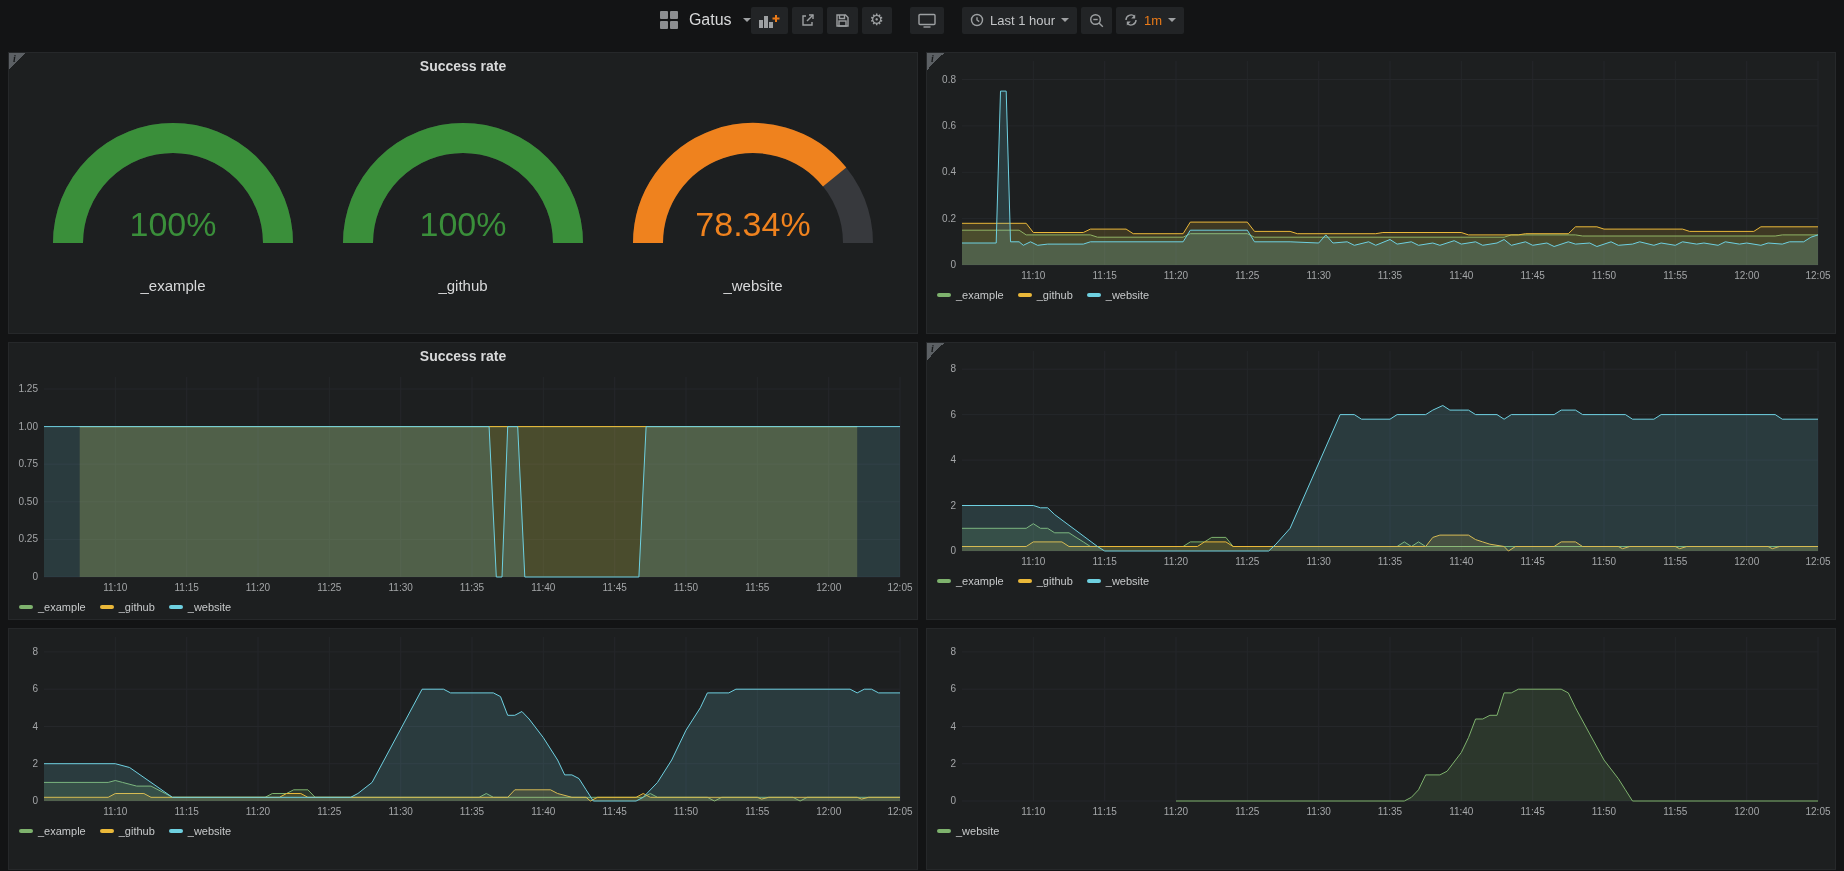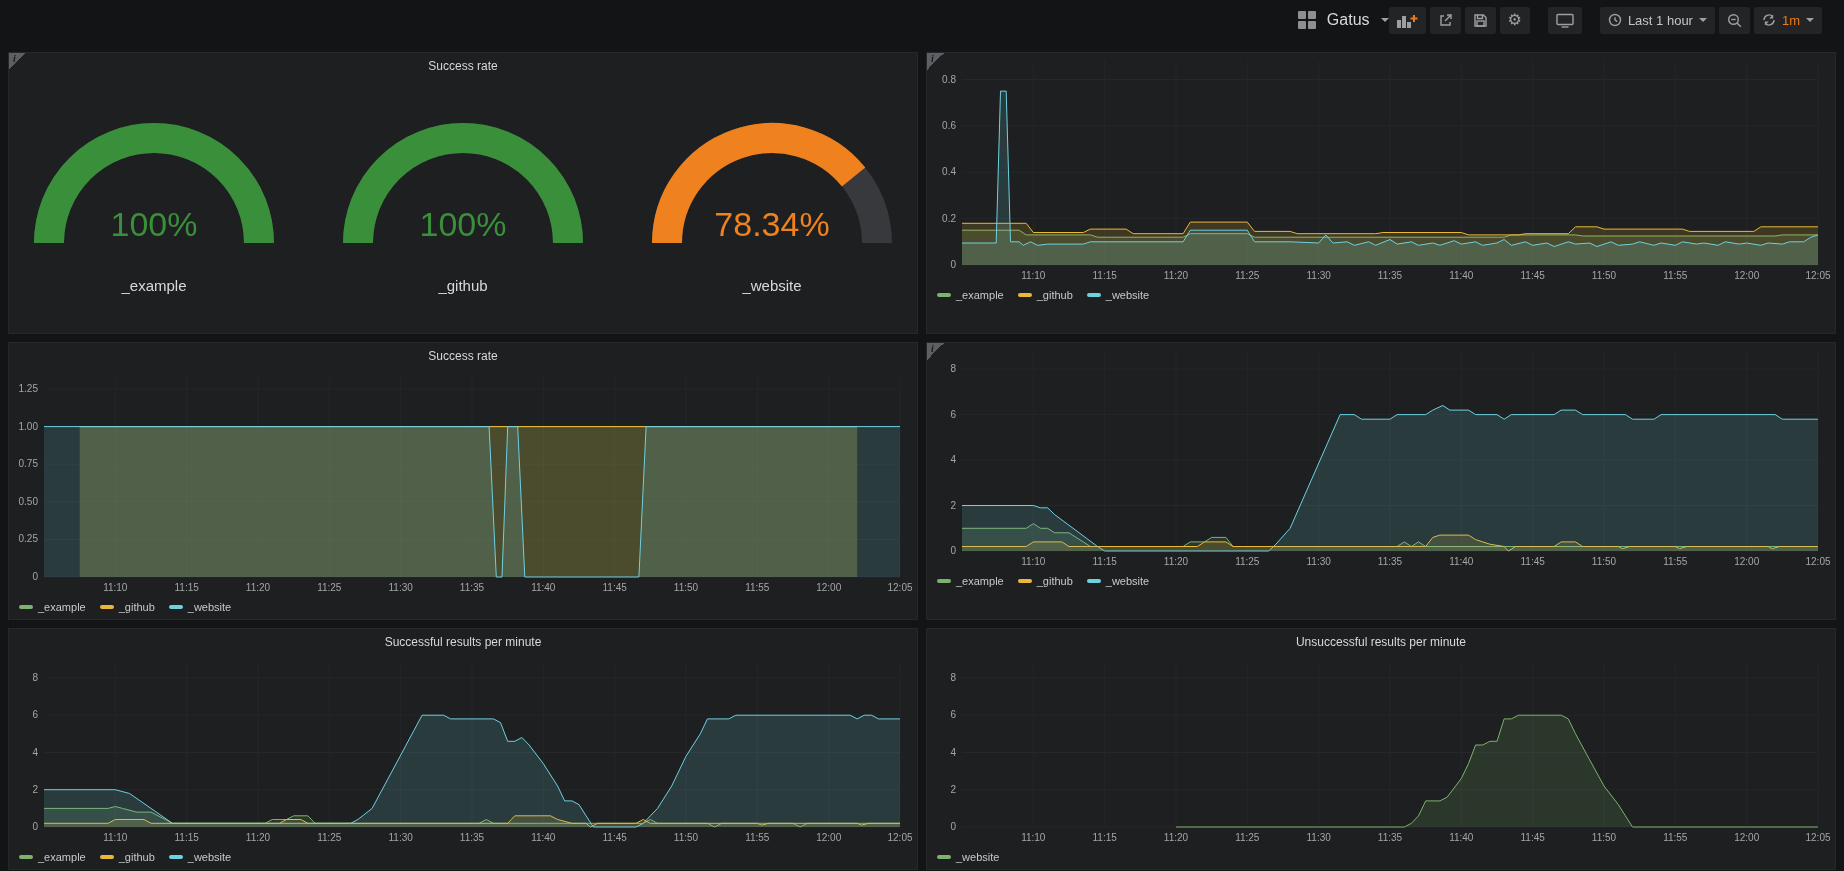--- a/index.html
+++ b/index.html
@@ -1,51 +1,51 @@
 <!DOCTYPE html>
 <html><head>
 <meta charset="utf-8">
 <style>
   html,body{margin:0;padding:0}
   body{width:1844px;height:871px;background:#131415;overflow:hidden;
        font-family:"Liberation Sans",sans-serif;position:relative}
   
-  .navbar{height:40px;display:flex;align-items:center;justify-content:flex-end;padding:0 22px}
+  .navbar{height:40px;display:flex;align-items:center;justify-content:center;padding:0 22px}
   .nav-left{display:flex;align-items:center;gap:11px;cursor:pointer}
   .grid-icon{display:grid;grid-template-columns:8px 8px;grid-template-rows:8px 8px;gap:2px}
   .grid-icon span{background:#8d8f91;border-radius:1px}
   .nav-title{color:#d8d9da;font-size:16px}
   .caret{width:0;height:0;border-left:4px solid transparent;border-right:4px solid transparent;
          border-top:4px solid #9ea0a2;display:inline-block}
   .nav-right{display:flex;align-items:center;gap:4px}
   .navbtn{height:27px;min-width:30px;background:#222426;border:none;border-radius:2px;
           display:flex;align-items:center;justify-content:center;gap:6px;color:#c3c5c7;
           font-size:13px;padding:0 8px;cursor:pointer;font-family:"Liberation Sans",sans-serif}
   .navbtn svg{display:block;stroke:#9da0a2;fill:none;stroke-width:1.4}
   .gear-glyph{font-size:16px;color:#9da0a2;line-height:1}
   .refresh-label{color:#eb7b18;font-weight:400}
   .nav-sep{width:10px}
   
   .dash{display:grid;grid-template-columns:910px 910px;grid-template-rows:282px 278px 242px;
         gap:8px;padding:12px 8px 0}
   .panel{background:#1d1f20;border:1px solid #26282a;position:relative;display:flex;
          flex-direction:column;box-sizing:border-box;overflow:hidden}
   .phead{flex:0 0 26px;display:flex;align-items:center;justify-content:center}
-  .ptitle{color:#d8d9da;font-size:12px;font-weight:400;cursor:pointer}
+  .ptitle{color:#d8d9da;font-size:14px;font-weight:700;cursor:pointer}
   .corner{position:absolute;top:0;left:0;width:17px;height:17px;
           background:linear-gradient(135deg,#5c6064 50%,transparent 50%);cursor:pointer}
   .corner i{position:absolute;top:0;left:4px;font-size:10px;font-weight:700;color:#17191a;
             font-family:"Liberation Serif",serif}
   svg.chart{display:block;margin:0 1px}
   svg.chart text{font-family:"Liberation Sans",sans-serif}
   .legend{flex:0 0 20px;display:flex;align-items:center;gap:14px;padding-left:10px}
   .litem{display:flex;align-items:center;gap:5px;cursor:pointer}
   .lmark{width:14px;height:4px;border-radius:2px}
   .lname{font-size:11px;color:#c7c9ca}
-  .gauges{flex:1;display:flex;justify-content:space-between;align-items:flex-start;padding-top:16px}
+  .gauges{flex:1;display:flex;justify-content:center;align-items:flex-start;padding-top:16px}
   .gcell{display:flex;flex-direction:column;align-items:center}
   .gcell svg text{font-family:"Liberation Sans",sans-serif}
   .glabel{color:#d8d9da;font-size:15px;margin-top:4px}
 </style>
 </head>
 <body>
 
 <div class="navbar">
   <div class="nav-left">
     <span class="grid-icon">
@@ -338,23 +338,20 @@
           <span class="lname">_github</span>
         </span>
         <span class="litem">
           <span class="lmark" style="background: rgb(110, 208, 224);"></span>
           <span class="lname">_website</span>
         </span>
       </div>
   </div>
 
   <div class="panel">
-    <div class="phead">
-        <span class="ptitle">Successful results per minute</span>
-      </div>
     <svg class="chart" width="906" height="192">
         <line x1="105.3" y1="8" x2="105.3" y2="172" stroke="#25272a"></line>
         <text x="105.3" y="186" text-anchor="middle" fill="#a4a6a8" font-size="10">11:10</text>
         <line x1="176.7" y1="8" x2="176.7" y2="172" stroke="#25272a"></line>
         <text x="176.7" y="186" text-anchor="middle" fill="#a4a6a8" font-size="10">11:15</text>
         <line x1="248.0" y1="8" x2="248.0" y2="172" stroke="#25272a"></line>
         <text x="248.0" y="186" text-anchor="middle" fill="#a4a6a8" font-size="10">11:20</text>
         <line x1="319.3" y1="8" x2="319.3" y2="172" stroke="#25272a"></line>
         <text x="319.3" y="186" text-anchor="middle" fill="#a4a6a8" font-size="10">11:25</text>
         <line x1="390.7" y1="8" x2="390.7" y2="172" stroke="#25272a"></line>
@@ -400,23 +397,20 @@
           <span class="lname">_github</span>
         </span>
         <span class="litem">
           <span class="lmark" style="background: rgb(110, 208, 224);"></span>
           <span class="lname">_website</span>
         </span>
       </div>
   </div>
 
   <div class="panel">
-    <div class="phead">
-        <span class="ptitle">Unsuccessful results per minute</span>
-      </div>
     <svg class="chart" width="906" height="192">
         <line x1="105.3" y1="8" x2="105.3" y2="172" stroke="#25272a"></line>
         <text x="105.3" y="186" text-anchor="middle" fill="#a4a6a8" font-size="10">11:10</text>
         <line x1="176.7" y1="8" x2="176.7" y2="172" stroke="#25272a"></line>
         <text x="176.7" y="186" text-anchor="middle" fill="#a4a6a8" font-size="10">11:15</text>
         <line x1="248.0" y1="8" x2="248.0" y2="172" stroke="#25272a"></line>
         <text x="248.0" y="186" text-anchor="middle" fill="#a4a6a8" font-size="10">11:20</text>
         <line x1="319.3" y1="8" x2="319.3" y2="172" stroke="#25272a"></line>
         <text x="319.3" y="186" text-anchor="middle" fill="#a4a6a8" font-size="10">11:25</text>
         <line x1="390.7" y1="8" x2="390.7" y2="172" stroke="#25272a"></line>

